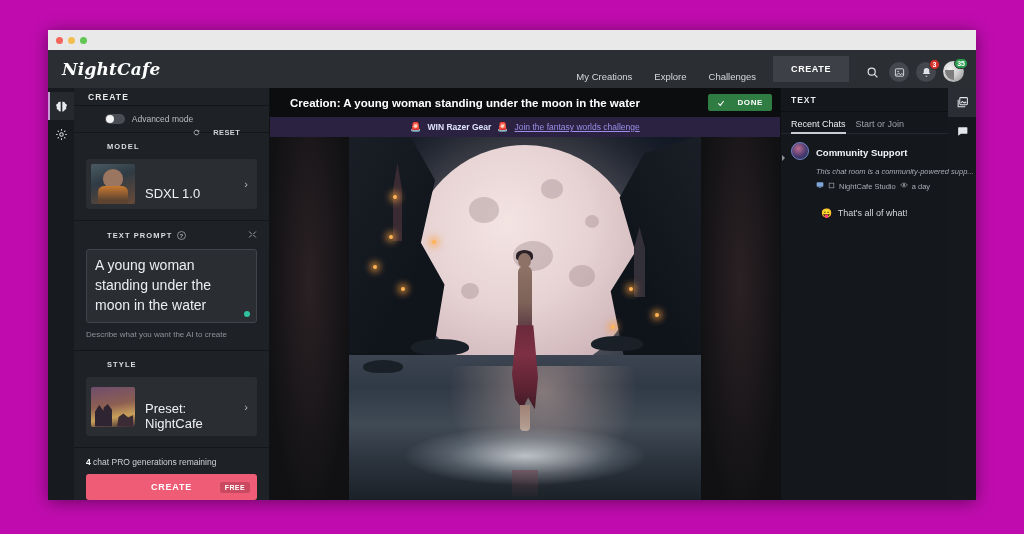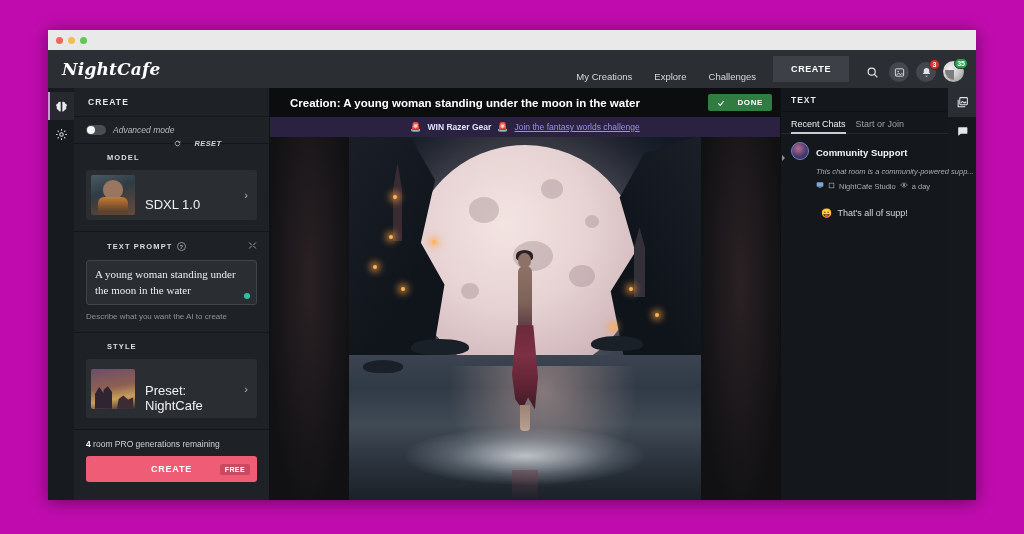--- a/index.html
+++ b/index.html
@@ -106,22 +106,21 @@
     min-height: 0;
   }
   #sb-head {
     height: 29px; display: flex; align-items: center; padding-left: 14px;
     color: #e7e7e7; font-size: 8.5px; font-weight: 700; letter-spacing: 1.1px;
     border-bottom: 1px solid #14171a;
   }
   #adv-row {
     height: 27px; display: flex; align-items: center;
     padding: 0 10px 0 12px; border-bottom: 1px solid #14171a;
-    justify-content: flex-start;
-    font-style: italic;
+    justify-content: center;
   }
   #adv-left { display: flex; align-items: center; gap: 7px; }
   .toggle {
     width: 20px; height: 10px; border-radius: 6px; background: #4a4d53;
     position: relative; cursor: pointer;
   }
   .toggle::after {
     content:""; position:absolute; left:1px; top:1px;
     width:8px; height:8px; border-radius:50%; background:#f4f4f4;
   }
@@ -179,21 +178,21 @@
     width:16px; height:16px; background:#3a2b35;
     clip-path: polygon(0 100%,10% 40%,40% 18%,70% 44%,100% 30%,100% 100%);
   }
   .card-label { color: #f1f1f3; font-size: 13px; font-weight: 400; flex: 1; margin-top: 19px; }
   .chev { color: #b6b9bf; font-size: 11px; padding-right: 4px; }
 
   #prompt-box {
     background: #2a2d32; border: 1px solid #41454b; border-radius: 3px;
     padding: 6px 8px; position: relative; min-height: 34px; cursor: text;
   }
-  #prompt-text { color: #eceef1; font-size: 11px; line-height: 1.42; font-family: Liberation Serif, serif; }
+  #prompt-text { color: #eceef1; font-size: 14px; line-height: 1.42; }
   #prompt-dot {
     position: absolute; right: 6px; bottom: 5px;
     width: 6px; height: 6px; border-radius: 50%; background: #2ec4a0;
   }
   #prompt-hint { color: #8e9299; font-size: 8px; margin-top: 7px; }
   .shuffle-ico { color:#c6c9ce; font-size:10px; cursor:pointer; }
 
   #sb-footer { padding: 9px 12px 0; }
   #gen-remaining { color: #cfd2d6; font-size: 8.5px; margin-bottom: 7px; }
   #gen-remaining b { color: #fff; }
@@ -514,21 +513,21 @@
         </div>
         <div class="card">
           <span class="thumb style"></span>
           <span class="card-label">Preset: NightCafe</span>
           <span class="chev">›</span>
         </div>
       </div>
 
       <div id="sb-footer">
         <div id="gen-remaining">
-          <b>4</b><span> room PRO generations remaining</span>
+          <b>4</b><span> chat PRO generations remaining</span>
         </div>
         <div id="create-big">
           <span id="create-big-label">CREATE</span>
           <span id="free-pill">FREE</span>
         </div>
       </div>
     </div>
 
     <div id="center">
       <div id="creation-bar">
@@ -630,21 +629,21 @@
                       <path d="M2 12s4-6 10-6 10 6 10 6-4 6-10 6-10-6-10-6z"></path>
                       <circle cx="12" cy="12" r="2.4" fill="#a9adb4"></circle>
                     </svg>
                 </span>
                 <span>a day</span>
               </span>
             </span>
           </div>
           <div id="chat-end">
             <span>😛</span>
-            <span>That's all of supp!</span>
+            <span>That's all of what!</span>
           </div>
         </div>
       </div>
 
       <div id="chat-rail">
         <div class="chat-rail-btn active">
           <svg width="13" height="13" viewBox="0 0 24 24" fill="none" stroke="#e3e6ea" stroke-width="1.9">
             <rect x="7" y="3" width="14" height="13" rx="1.5"></rect>
             <path d="M4 7v13h13"></path>
             <path d="M9 13l3-3 3 3 2-2 2 2"></path>

